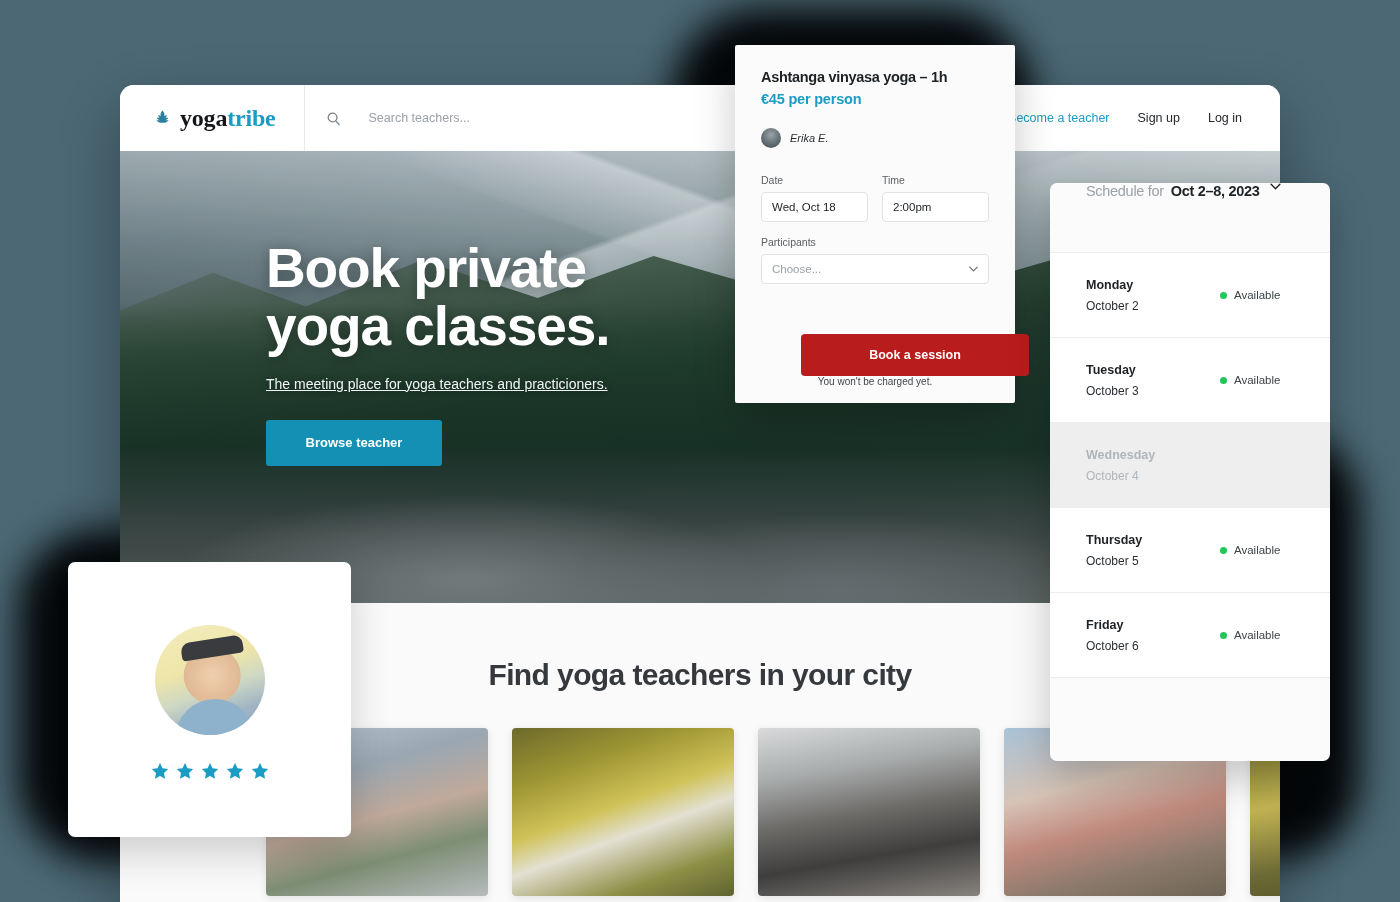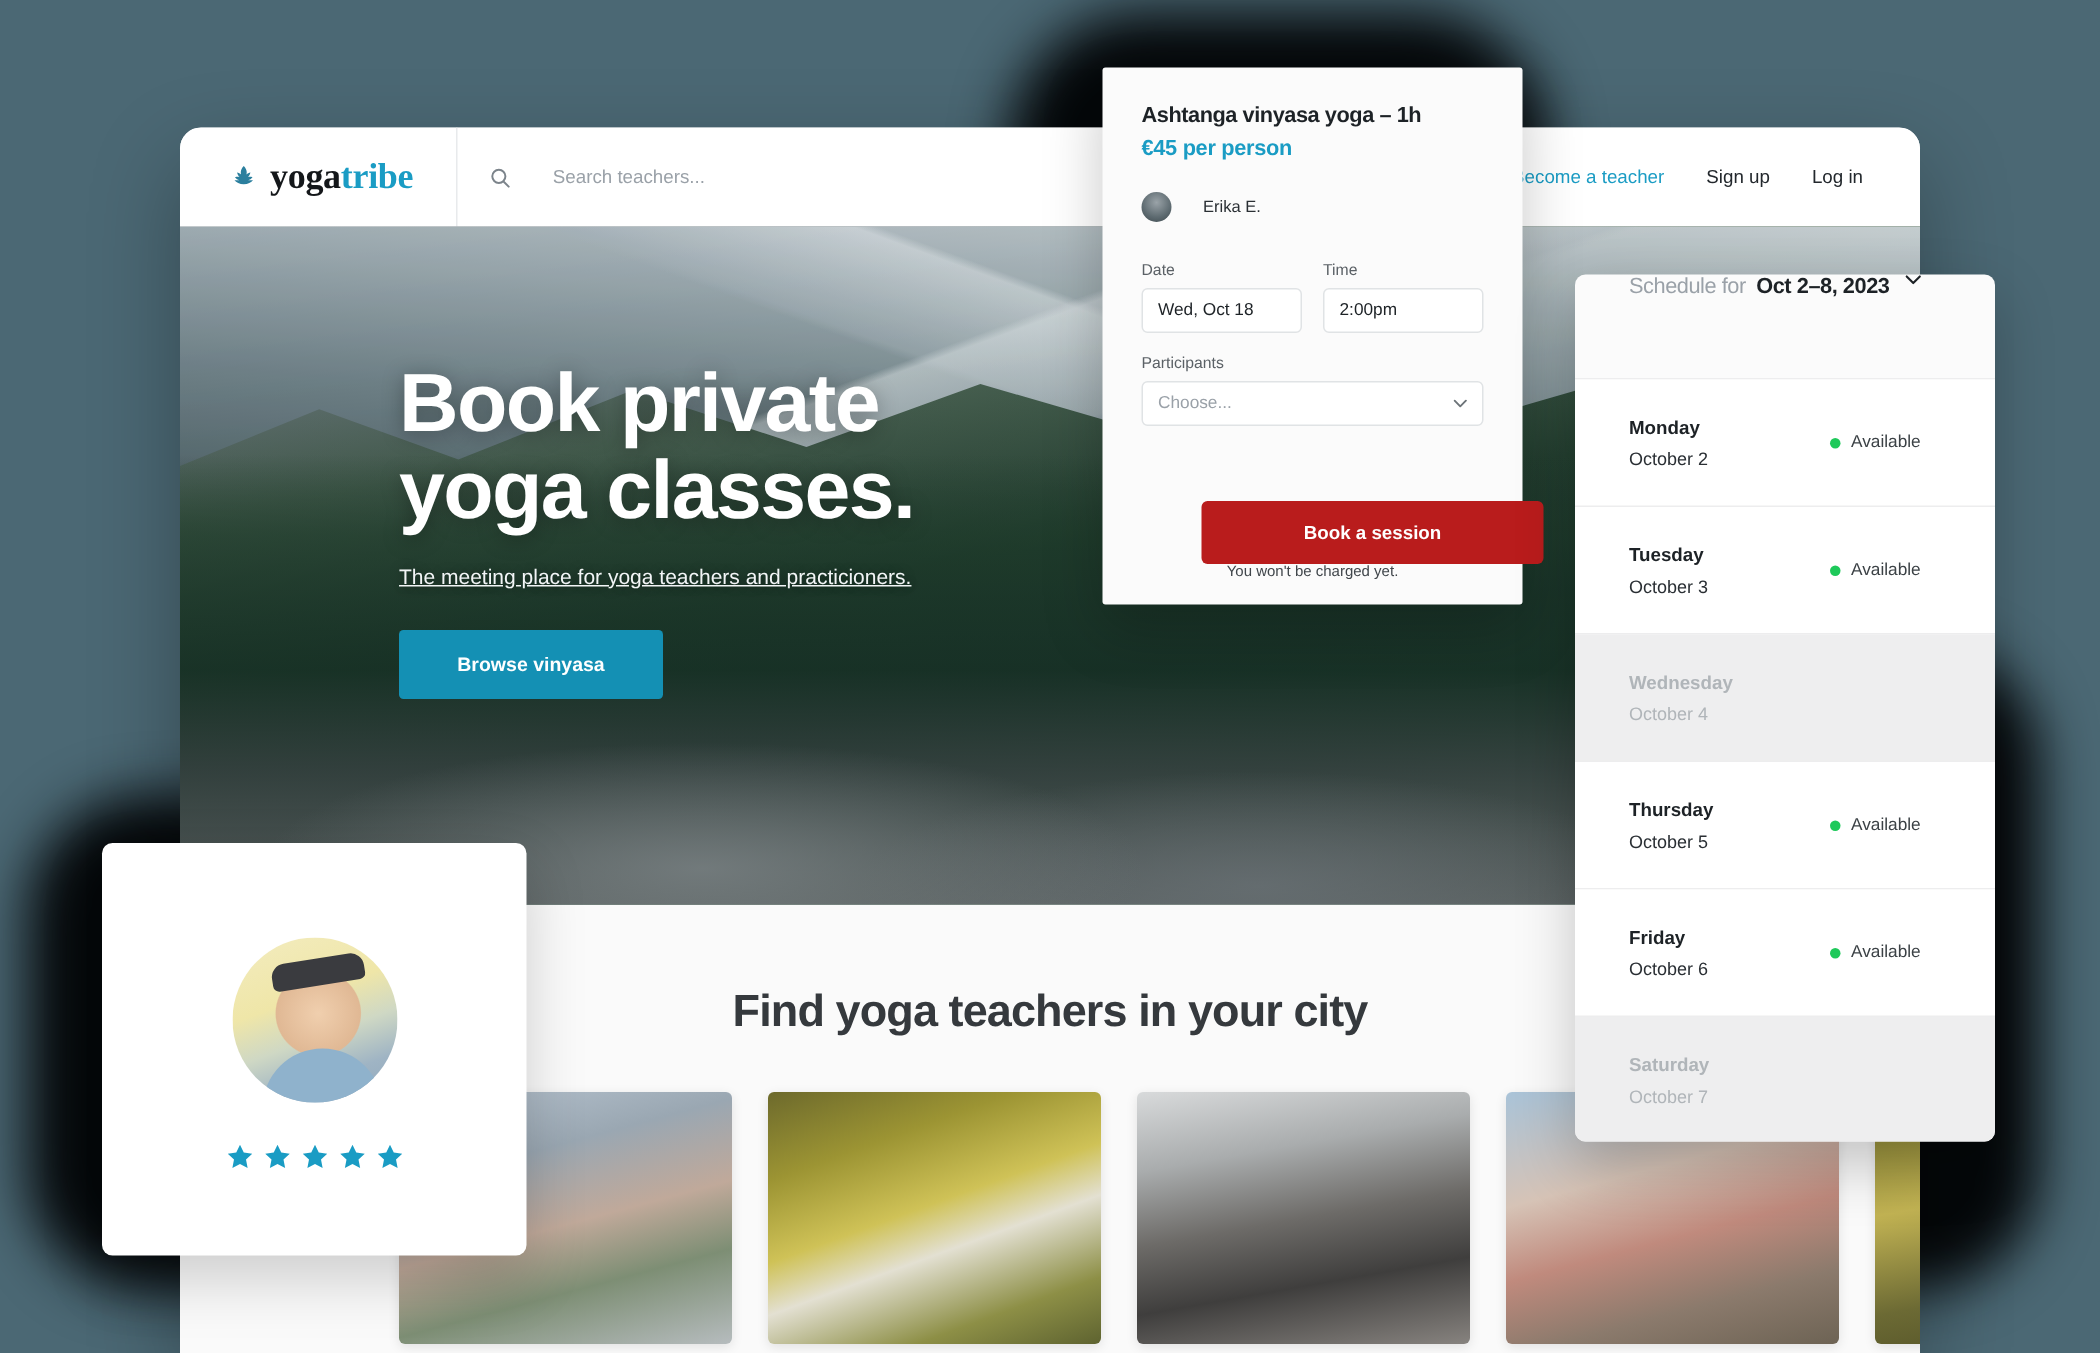--- a/index.html
+++ b/index.html
@@ -168,21 +168,21 @@
     position: absolute;
     left: 735px; top: 45px;
     width: 280px; height: 358px;
     background: #fbfbfb;
     border-radius: 2px;
     box-shadow: 0 16px 40px rgba(0,0,0,.22);
     padding: 24px 26px 0 26px;
   }
   .bk-title { font-size: 14.5px; font-weight: 700; color: #1d2226; letter-spacing: -.3px; }
   .bk-price { font-size: 14.5px; font-weight: 700; color: #1a9cc4; margin-top: 6px; letter-spacing: -.2px; }
-  .bk-teacher { display: flex; align-items: center; gap: 21px; margin-top: 21px; }
+  .bk-teacher { display: flex; align-items: center; gap: 9px; margin-top: 21px; font-style: italic; }
   .bk-avatar {
     width: 20px; height: 20px; border-radius: 50%;
     background: radial-gradient(circle at 50% 35%, #9aa3a8 0%, #5d6a70 60%, #3c474c 100%);
     flex: 0 0 auto;
   }
   .bk-teacher-name { font-size: 11px; color: #2a2f34; }
 
   .bk-fields { display: flex; gap: 14px; margin-top: 26px; }
   .bk-field { flex: 1; }
   .bk-label { font-size: 10.5px; color: #5b6166; margin-bottom: 6px; }
@@ -322,21 +322,21 @@
     </div>
   </div>
 
   <div class="hero">
     <div class="hero-inner">
       <div class="hero-title">
         <div>Book private</div>
         <div>yoga classes.</div>
       </div>
       <div class="hero-sub">The meeting place for yoga teachers and practicioners.</div>
-      <button class="hero-btn">Browse vinyasa</button>
+      <button class="hero-btn">Browse teacher</button>
     </div>
   </div>
 
   <div class="section">
     <div class="section-title">Find yoga teachers in your city</div>
     <div class="cards">
       <div class="card card-1"></div>
       <div class="card card-2"></div>
       <div class="card card-3"></div>
       <div class="card card-4"></div>
@@ -432,27 +432,20 @@
       <div class="sc-day-block">
         <div class="sc-day">Friday</div>
         <div class="sc-date">October 6</div>
       </div>
       <div class="sc-status">
         <span class="sc-dot"></span>
         <span class="sc-status-text">Available</span>
       </div>
     </div>
 
-    <div class="sc-row unavailable">
-      <div class="sc-day-block">
-        <div class="sc-day">Saturday</div>
-        <div class="sc-date">October 7</div>
-      </div>
-      <div class="sc-status"></div>
-    </div>
   </div>
 </div>
 
 <div class="review-card">
   <div class="rv-avatar"></div>
   <div class="rv-stars">
     <svg class="rv-star" viewBox="0 0 24 24">
         <path d="M12 2.5l3 6.3 6.8.9-5 4.7 1.3 6.8-6.1-3.3-6.1 3.3 1.3-6.8-5-4.7 6.8-.9z" fill="#1a9cc4"></path>
       </svg>
     <svg class="rv-star" viewBox="0 0 24 24">

